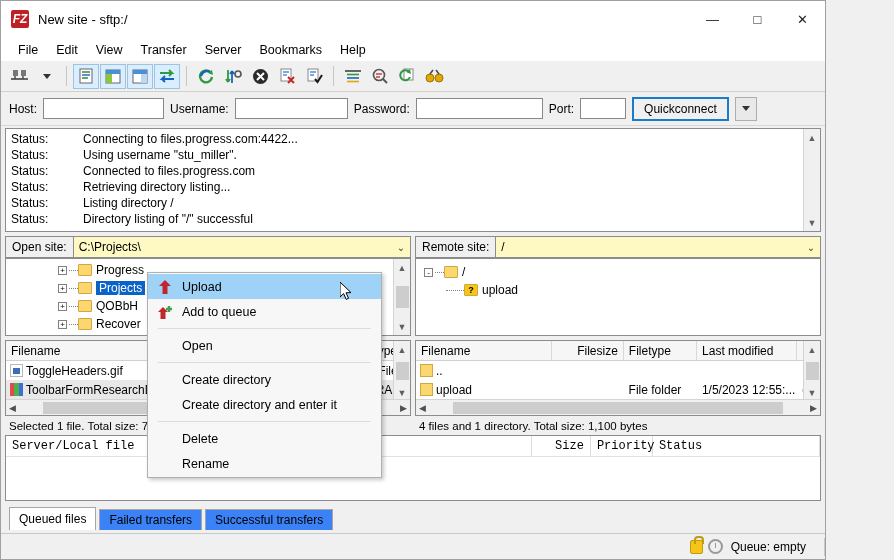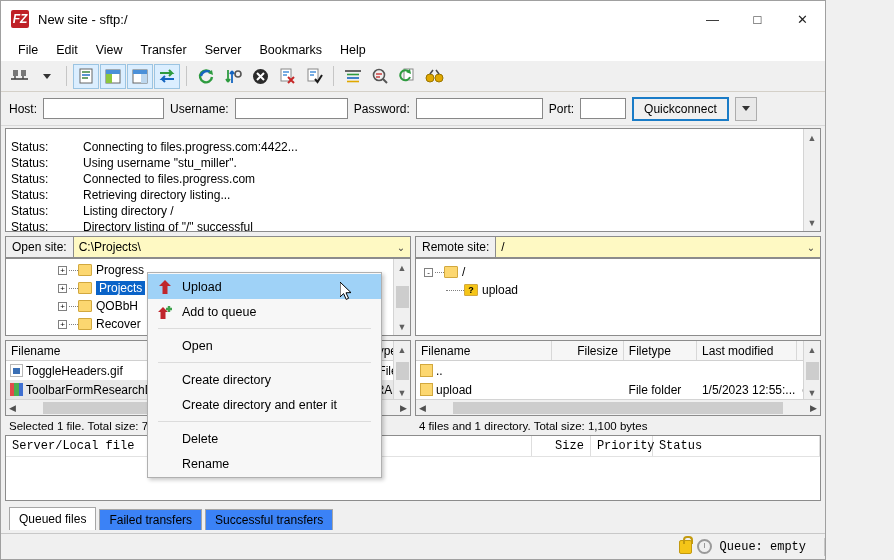--- a/index.html
+++ b/index.html
@@ -125,21 +125,21 @@
                  display:flex; align-items:center; }
 
   
   .tabsrow { display:flex; align-items:flex-end; height:24px; margin:5px 0 0 8px; }
   .tab { height:21px; padding:0 9px; display:flex; align-items:center;
          font-size:12px; background:#3b82f6; border:1px solid #a6a6a6;
          margin-right:3px; border-bottom:none; }
   .tab.active { background:#fff; height:23px; }
   .statusbar { position:absolute; left:0; bottom:0; width:894px; height:26px;
                background:#f0f0f0; border-top:1px solid #c8c8c8;
-               display:flex; align-items:center;font-family:Liberation Mono, monospace; }
+               display:flex; align-items:center; }
   .lock { width:13px; height:14px; background:#f5c518; border:1px solid #c39a10;
           border-radius:2px; position:relative; margin-right:5px; }
   .lock::before { content:''; position:absolute; left:3px; top:-5px; width:6px;
           height:6px; border:2px solid #c39a10; border-bottom:none;
           border-radius:4px 4px 0 0; }
   .clockic { width:15px; height:15px; border:2px solid #9a9a9a; border-radius:50%;
              margin-right:8px; position:relative; }
   .clockic::after { content:''; position:absolute; left:5px; top:2px; width:1px;
              height:5px; background:#9a9a9a; }
   .dot { width:11px; height:11px; border-radius:50%; margin-left:7px; }
@@ -310,21 +310,21 @@
     <input class="qinput" type="password" style="width: 127px;" value="">
     <div class="qlabel">Port:</div>
     <input class="qinput" style="width: 46px;" value="">
     <div class="qbtn">Quickconnect</div>
     <div class="qdrop">
         <span class="caret-sm"></span>
       </div>
   </div>
 
   <div class="logpanel">
-    <div style="padding-top:10px">
+    <div style="padding-top:2px">
       <div class="logrow">
         <div class="k">Status:</div>
         <div>Connecting to files.progress.com:4422...</div>
       </div>
       <div class="logrow">
         <div class="k">Status:</div>
         <div>Using username "stu_miller".</div>
       </div>
       <div class="logrow">
         <div class="k">Status:</div>

